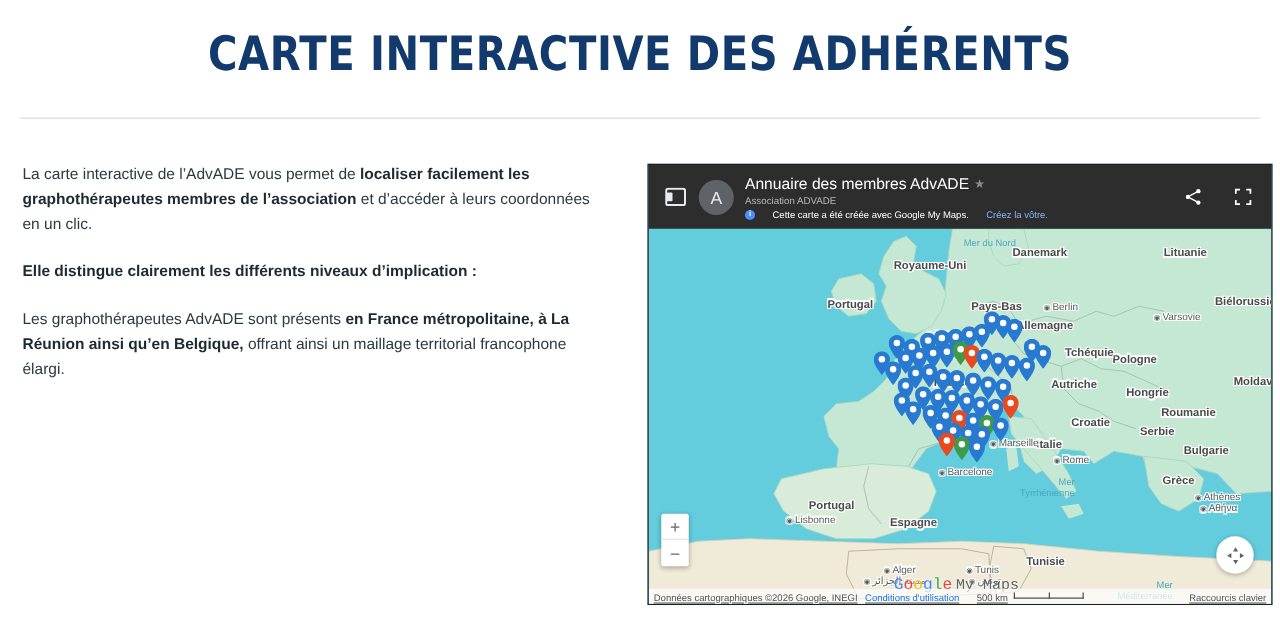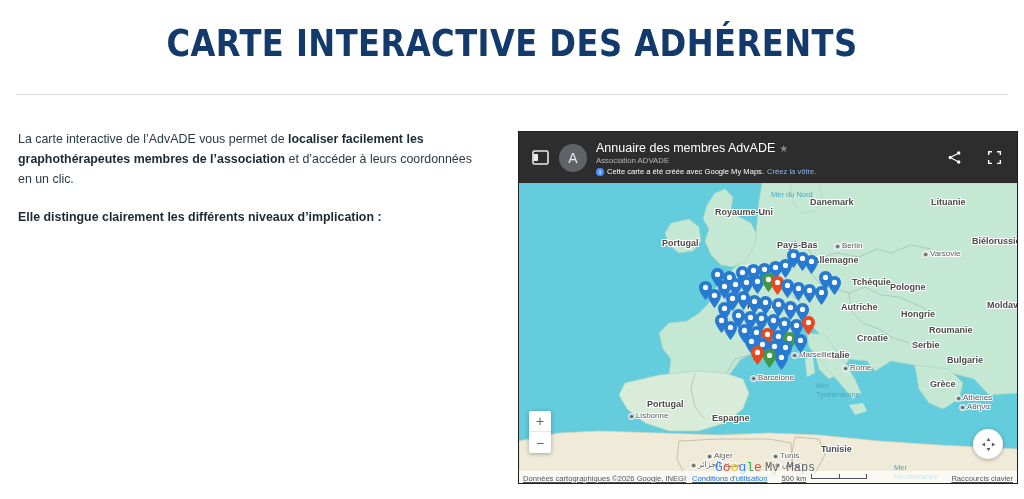--- a/index.html
+++ b/index.html
@@ -109,21 +109,21 @@
     font-weight: 500;
     display: inline-block;
     vertical-align: middle;
   }
   .hdr-star { color: #8a8a8a; font-size: 10px; margin-left: 4px; vertical-align: middle; }
   .hdr-sub { color: #b8b8b8; font-size: 7.8px; margin-top: 1px; }
   .hdr-note {
     margin-top: 2px;
     font-size: 7.6px;
     color: #ffffff;
-    display: flex; align-items: center; gap: 3px;
+    display: flex; align-items: center; gap: 14px;
   }
   .info-dot {
     width: 8px; height: 8px; border-radius: 50%;
     background: #4d90fe; color: #fff;
     font-size: 6px; line-height: 8px; text-align: center;
     font-weight: 700; flex: 0 0 auto;
   }
   .hdr-note a { color: #8ab4f8; text-decoration: none; }
   .hdr-icon {
     width: 26px; height: 26px;
@@ -154,21 +154,21 @@
   .map-label.city {
     font-weight: 400;
     font-size: 8px;
     color: #5a5a5a;
   }
   .map-label.sea {
     color: #4aa8bd;
     font-weight: 400;
     font-size: 7.5px;
     text-shadow: none;
-    text-align: left;
+    text-align: right;
     line-height: 1.15;
   }
 
   
   .pin {
     position: absolute;
     width: 13px; height: 19px;
     cursor: pointer;
   }
   .pin svg { display: block; width: 100%; height: 100%; }
@@ -268,20 +268,23 @@
 
     <p>
       <span>La carte interactive de l’AdvADE vous permet de </span><strong class="lead-strong">localiser facilement les graphothérapeutes membres de l’association</strong><span> et d’accéder à leurs coordonnées en un clic.</span>
     </p>
 
     <p>
       <strong>Elle distingue clairement les différents niveaux d’implication :</strong>
     </p>
 
 
+    <p>
+      <span>Les graphothérapeutes AdvADE sont présents </span><strong>en France métropolitaine, à La Réunion ainsi qu’en Belgique,</strong><span> offrant ainsi un maillage territorial francophone élargi.</span>
+    </p>
 
   </div>
 </div>
 
 <div class="map-embed">
 
   <div class="map-header">
 
     <div class="hdr-toggle">
       <svg width="17" height="15" viewBox="0 0 17 15">

